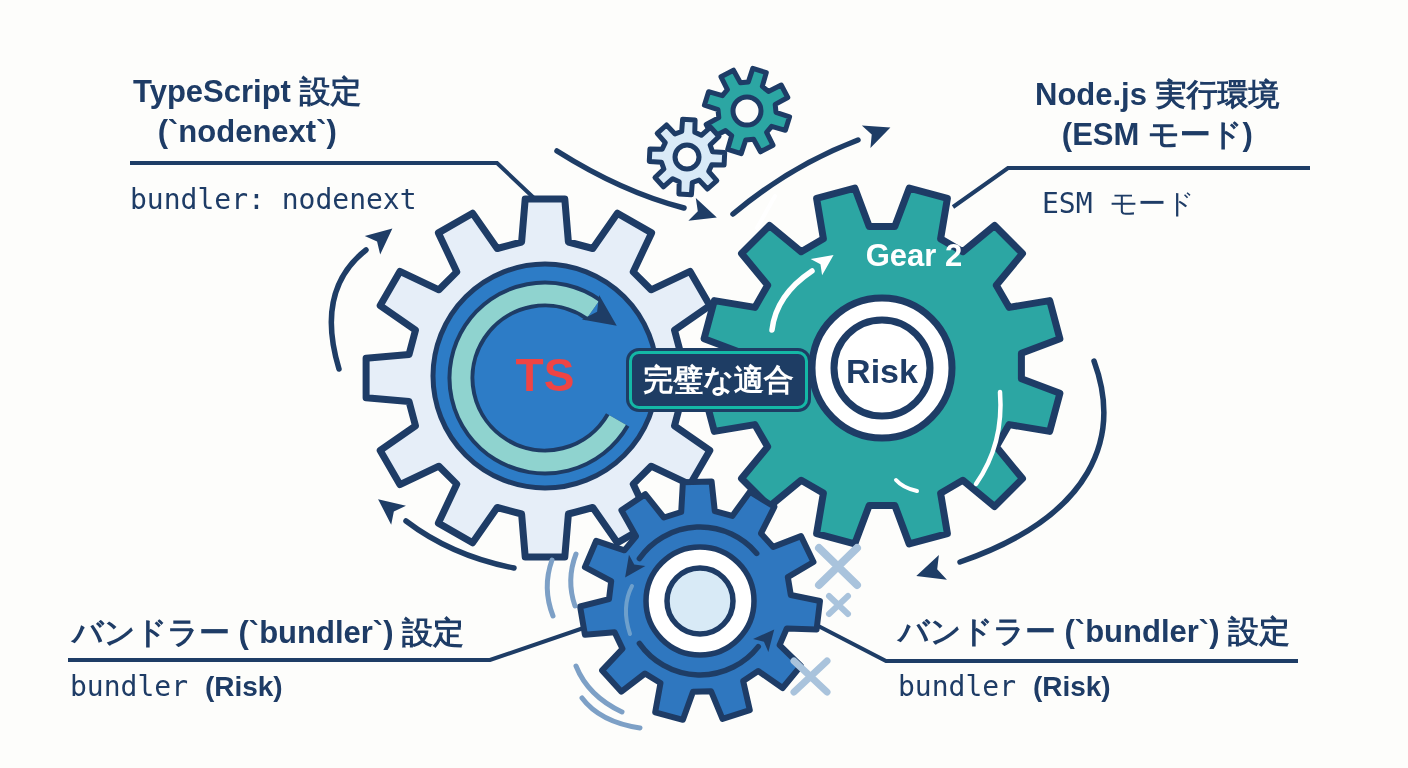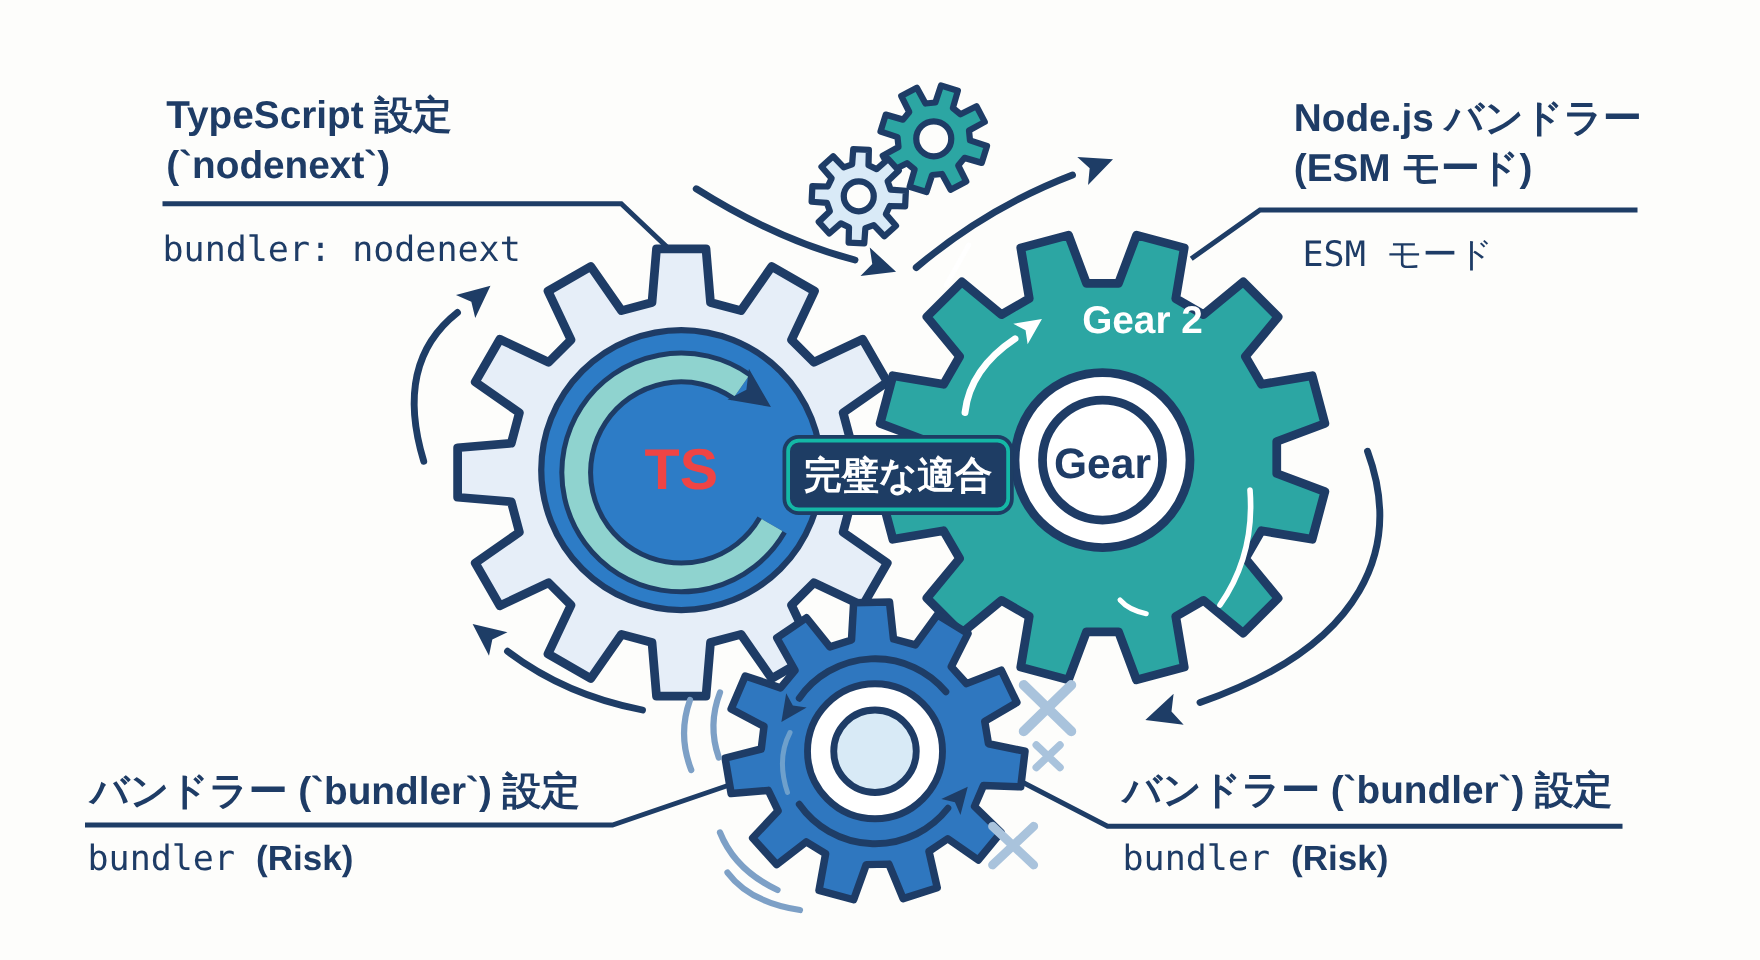--- a/index.html
+++ b/index.html
@@ -1,19 +1,19 @@
 <!DOCTYPE html>
 <html><head>
 <meta charset="utf-8">
 <style>
   html,body{margin:0;padding:0;background:#fdfdfb;}
   .stage{position:relative;width:1408px;height:768px;overflow:hidden;background:#fdfdfb;
          font-family:"Liberation Sans",sans-serif;}
   .stage svg{position:absolute;left:0;top:0;}
-  .t-title{position:absolute;font:700 31px/1.3 "Liberation Sans",sans-serif;color:#1e3c66;white-space:nowrap;}
+  .t-title{position:absolute;font:700 31px/1.3 "Liberation Sans",sans-serif;color:#1e3c66;white-space:nowrap;text-align:center;}
   .t-code{position:absolute;font:400 28px/1.2 "DejaVu Sans Mono",monospace;color:#1e3c66;white-space:nowrap;}
   .t-code .note{font-family:"Liberation Sans",sans-serif;font-weight:700;}
   .badge{position:absolute;left:629px;top:351px;width:179px;height:58px;box-sizing:border-box;
          background:#1e3d64;border:3px solid #14b8a6;border-radius:10px;
          box-shadow:0 0 0 3px #1e3d64;display:flex;align-items:center;justify-content:center;
          color:#ffffff;font:700 30px "Liberation Sans",sans-serif;white-space:nowrap;}
   .lbl{position:absolute;text-align:center;white-space:nowrap;}
   .lbl-ts{left:495px;top:352px;width:100px;color:#ef4444;font:700 46px/1 "Liberation Sans",sans-serif;}
   .lbl-gear2{left:844px;top:240px;width:140px;color:#fff;font:700 31px/1 "Liberation Sans",sans-serif;}
   .lbl-node{left:810px;top:354px;width:144px;color:#1e3c66;font:700 34px/1 "Liberation Sans",sans-serif;}
@@ -119,36 +119,36 @@
     </g>
   </svg>
 
   <div class="t-title" style="left:133px;top:72px;">
     <div>TypeScript 設定</div>
     <div>(`nodenext`)</div>
   </div>
   <div class="t-code" style="left:130px;top:183px;">bundler: nodenext</div>
 
   <div class="t-title" style="left:1035px;top:75px;">
-    <div>Node.js バンドラー</div>
+    <div>Node.js 実行環境</div>
     <div>(ESM モード)</div>
   </div>
   <div class="t-code" style="left:1042px;top:187px;">ESM モード</div>
 
   <div class="t-title" style="left:72px;top:613px;">バンドラー (`bundler`) 設定</div>
   <div class="t-code" style="left:70px;top:670px;">
     <span>bundler</span>
     <span class="note">(Risk)</span>
   </div>
 
   <div class="t-title" style="left:898px;top:612px;">バンドラー (`bundler`) 設定</div>
   <div class="t-code" style="left:898px;top:670px;">
     <span>bundler</span>
     <span class="note">(Risk)</span>
   </div>
 
   <div class="lbl lbl-ts">TS</div>
   <div class="lbl lbl-gear2">Gear 2</div>
-  <div class="lbl lbl-node">Gear</div>
+  <div class="lbl lbl-node">Risk</div>
 
   <div class="badge">完璧な適合</div>
 
 </div>
 
 </body></html>

